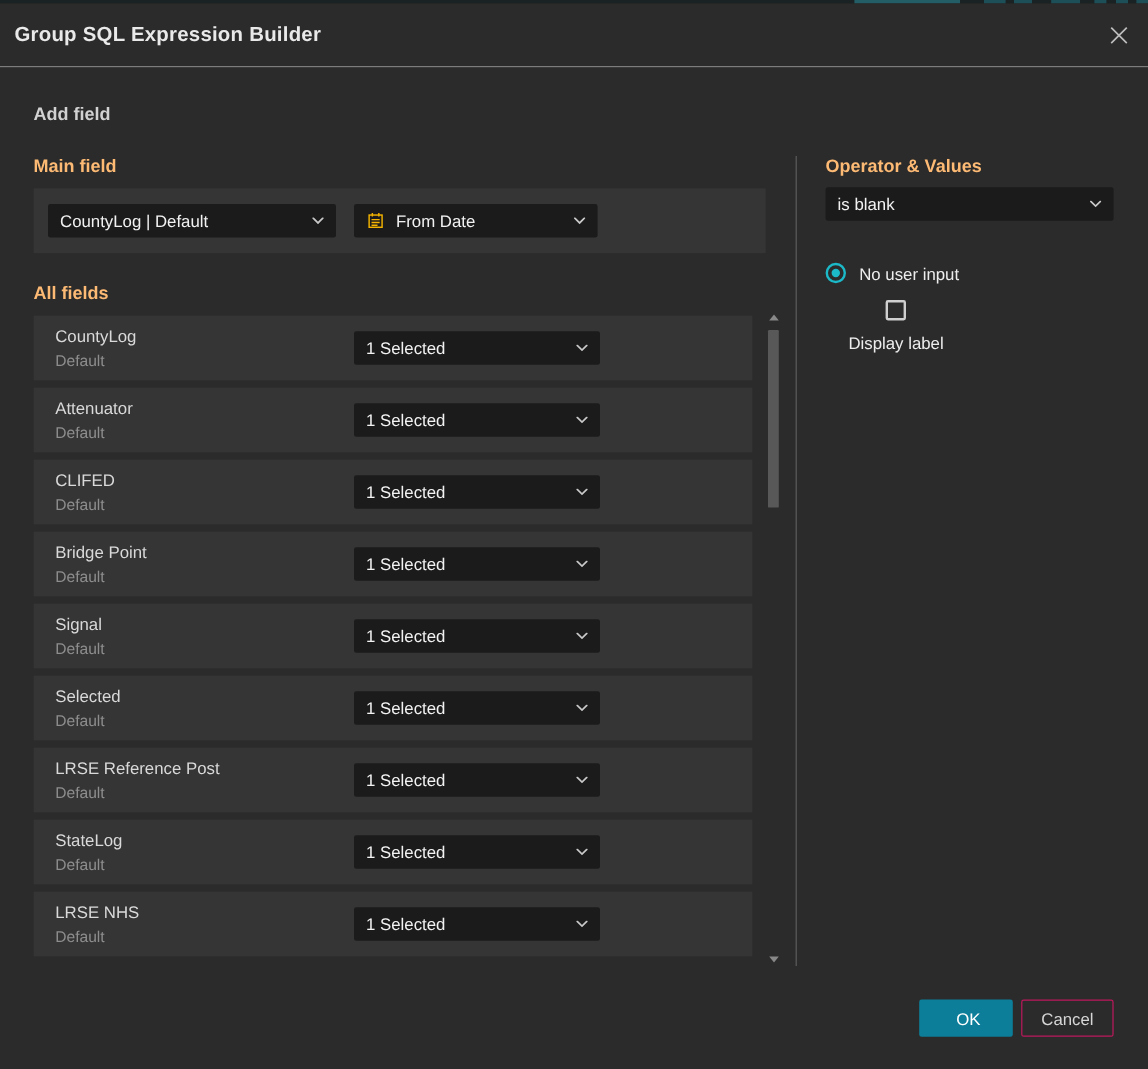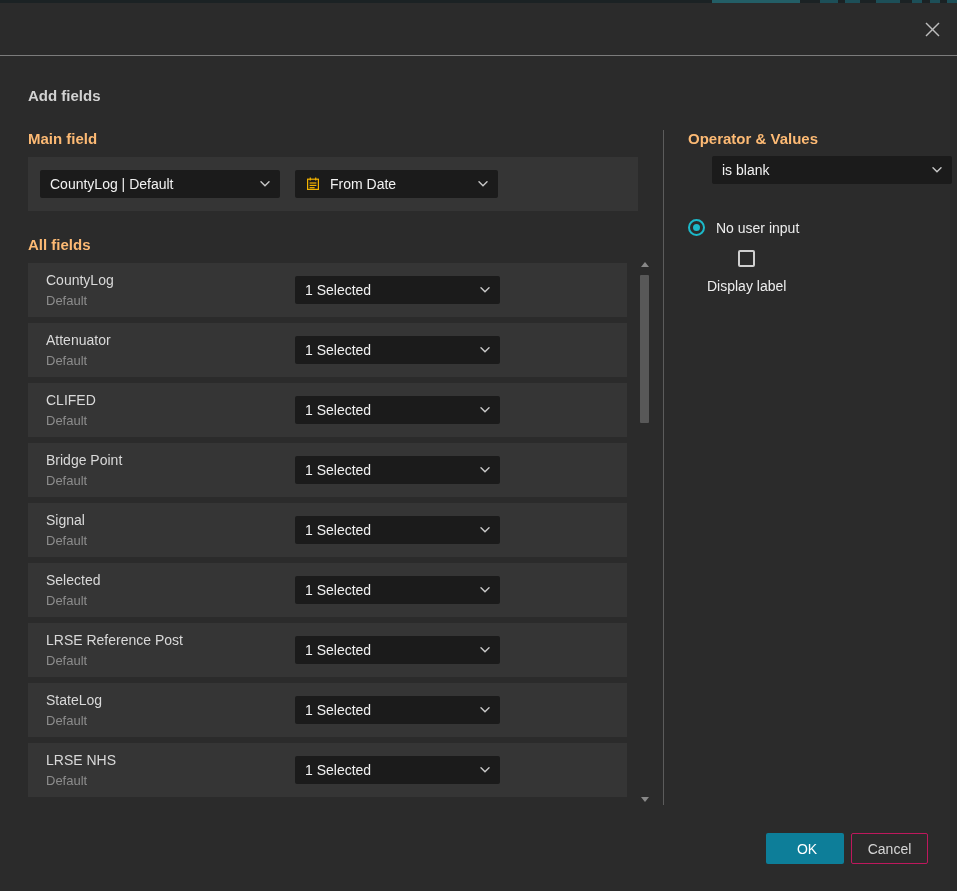--- a/index.html
+++ b/index.html
@@ -59,31 +59,32 @@
   <div class="frag" style="left:845px;width:15px;background:#1d4f58;"></div>
   <div class="frag" style="left:876px;width:24px;background:#1d4f58;"></div>
   <div class="frag" style="left:912px;width:10px;background:#1d4f58;"></div>
   <div class="frag" style="left:930px;width:10px;background:#1d4f58;"></div>
   <div class="frag" style="left:947px;width:10px;background:#1d4f58;"></div>
 </div>
 
 <div class="abs dialog">
 
   <div class="abs header">
+    <div class="title">Group SQL Expression Builder</div>
     <button class="close-btn">
       <span style="display:flex;">
         <svg width="17" height="17" viewBox="0 0 17 17">
           <line x1="2" y1="2" x2="15" y2="15" stroke="#bdbdbd" stroke-width="1.4"></line>
           <line x1="15" y1="2" x2="2" y2="15" stroke="#bdbdbd" stroke-width="1.4"></line>
         </svg>
       </span>
     </button>
   </div>
 
-  <div class="abs heading" style="left:28px;top:84px;">Add fields</div>
+  <div class="abs heading" style="left:28px;top:84px;">Add field</div>
 
   <div class="abs sec-label" style="left:28px;top:127px;">Main field</div>
   <div class="abs panel" style="left:28px;top:154px;width:610px;height:54px;">
     <div class="dd abs" style="left:12px;top:13px;width:240px;height:28px;">
       <span class="dd-label">CountyLog | Default</span>
       <svg class="chev" width="10" height="6" viewBox="0 0 10 6">
           <path d="M1 0.8 L5 4.8 L9 0.8" fill="none" stroke="#c9c9c9" stroke-width="1.4" stroke-linecap="round"></path>
         </svg>
     </div>
     <div class="dd abs" style="left:267px;top:13px;width:203px;height:28px;">
@@ -210,21 +211,21 @@
 
   <div class="abs sbar" style="left:638px;top:256px;height:546px;">
     <div class="tri-up" style="margin-top:3px;"></div>
     <div class="thumb"></div>
     <div class="tri-down" style="position:absolute;bottom:3px;left:2.5px;"></div>
   </div>
 
   <div class="abs vdivider" style="left:663px;top:127px;height:675px;"></div>
 
   <div class="abs sec-label" style="left:688px;top:127px;">Operator &amp; Values</div>
-  <div class="dd abs" style="left:688px;top:153px;width:240px;height:28px;margin-left:24px;">
+  <div class="dd abs" style="left:688px;top:153px;width:240px;height:28px;">
     <span class="dd-label">is blank</span>
     <svg class="chev" width="10" height="6" viewBox="0 0 10 6">
         <path d="M1 0.8 L5 4.8 L9 0.8" fill="none" stroke="#c9c9c9" stroke-width="1.4" stroke-linecap="round"></path>
       </svg>
   </div>
 
   <div class="abs radio-row" style="left:688px;top:216px;">
     <span class="radio">
         <span class="dot"></span>
       </span>

